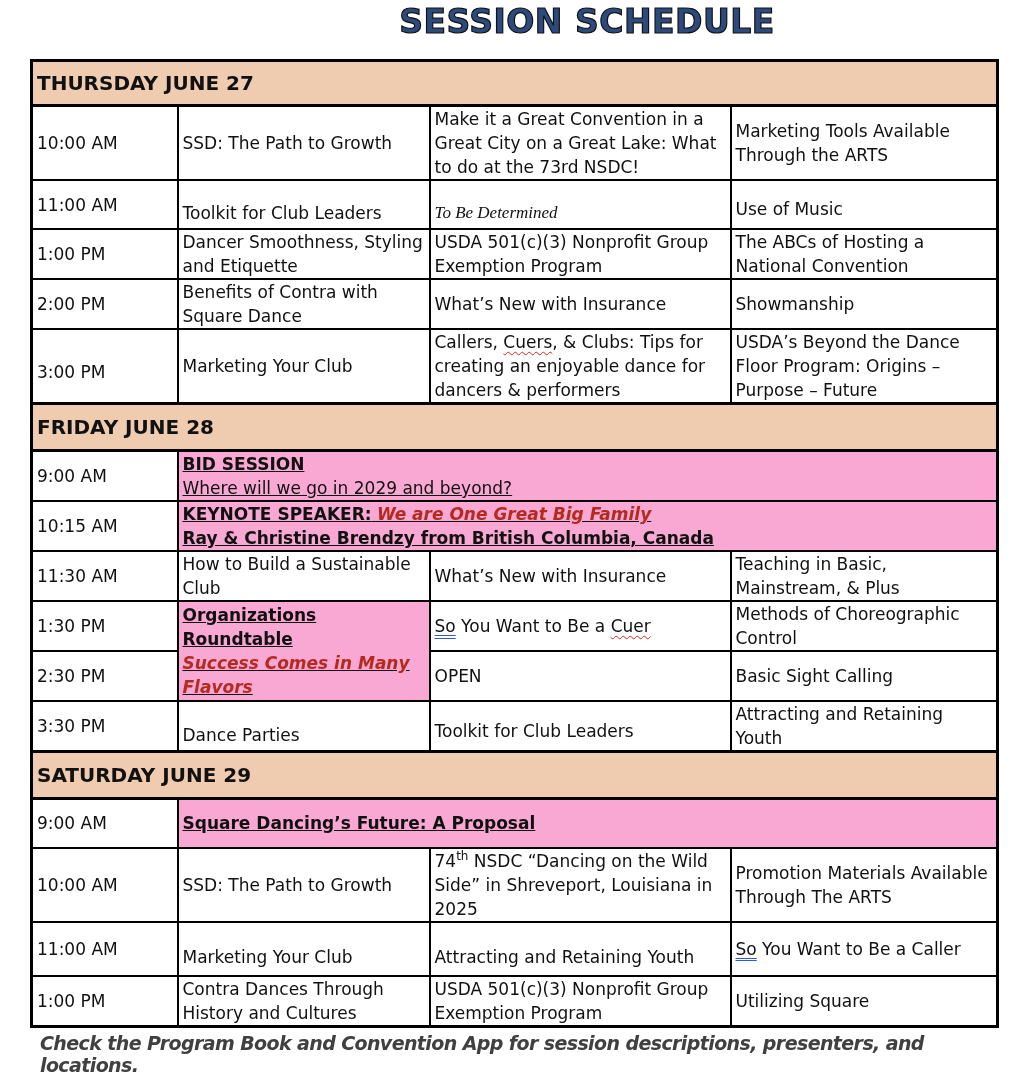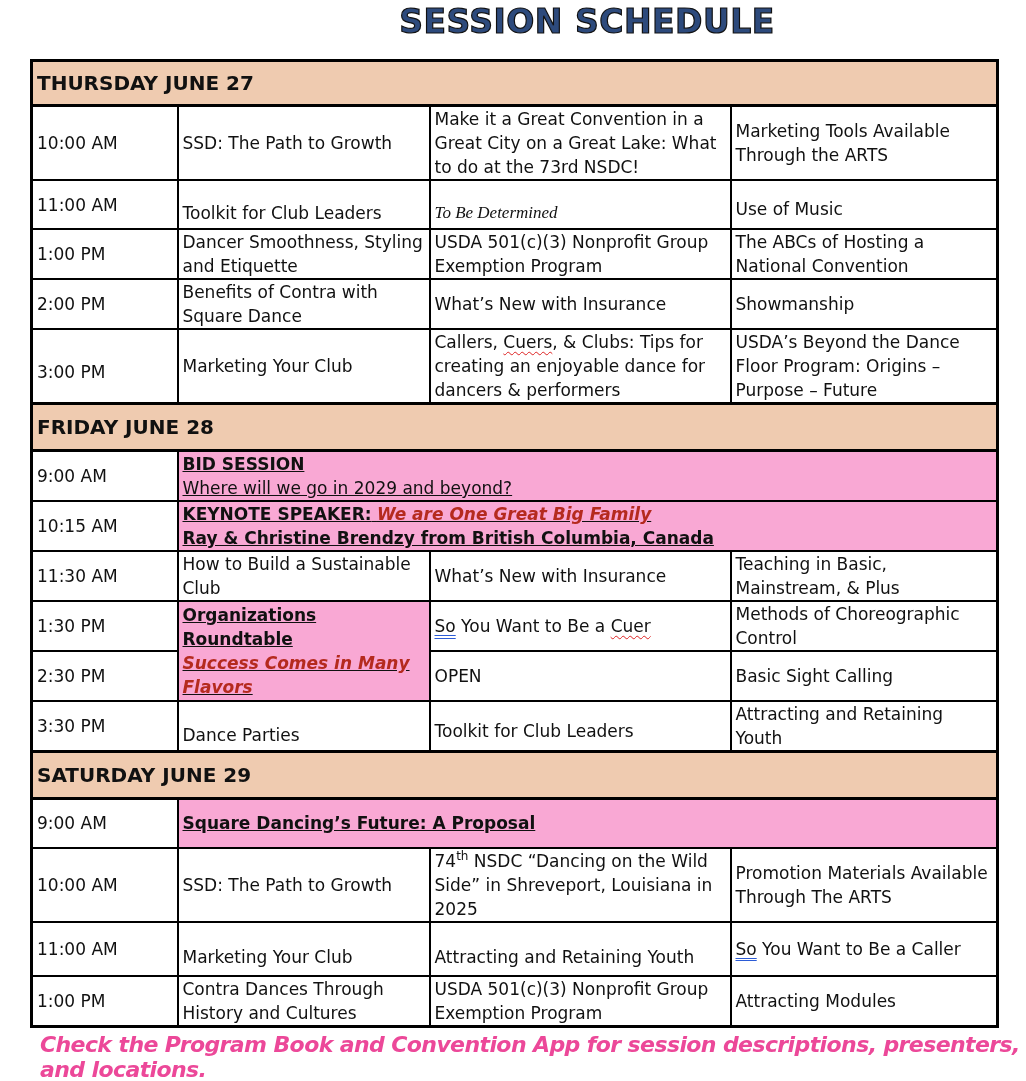--- a/index.html
+++ b/index.html
@@ -18,21 +18,21 @@
   td.time.mid { vertical-align:middle; padding-top:0; }
   tr.day td { background:#efcbb0; font-weight:bold; font-size:20px; border-top:3px solid #000; border-bottom:3px solid #000; }
   td.gray { background:#f9a8d4;text-decoration:underline; }
   .bold { font-weight:bold; }
   .red-it { color:#b52a1e; font-style:italic; font-weight:bold; }
   .it { font-style:italic;font-family:Liberation Serif, serif; }
   .squig { text-decoration:underline wavy #d22; text-decoration-thickness:1px; text-underline-offset:3px; }
   .blue-u { text-decoration:underline double #2b5bd6; text-underline-offset:3px; }
   .footer { position:absolute; left:40px; top:1032px; width:980px;
             font-family:"DejaVu Sans", sans-serif; font-style:italic; font-weight:bold;
-            font-size:22px; letter-spacing:-0.6px; color:#ec4899; }
+            font-size:19px; letter-spacing:-0.6px; color:#404040; }
   sup { font-size:12px; line-height:0; }
 </style>
 </head>
 <body>
 
 <div class="title" style="left:0;width:1174px;">SESSION SCHEDULE</div>
 
 <table class="sched">
   <colgroup>
     <col style="width:146px">
@@ -136,18 +136,18 @@
     <tr style="height:54px">
       <td class="time">11:00 AM</td>
       <td style="padding-top:16px">Marketing Your Club</td>
       <td style="padding-top:16px">Attracting and Retaining Youth</td>
       <td style=""><span class="blue-u">So</span> You Want to Be a Caller</td>
     </tr>
     <tr style="height:48px">
       <td class="time">1:00 PM</td>
       <td>Contra Dances Through History and Cultures</td>
       <td>USDA 501(c)(3) Nonprofit Group Exemption Program</td>
-      <td>Attracting Modules</td>
+      <td>Utilizing Square</td>
     </tr>
   </tbody>
 </table>
 
 <div class="footer">Check the Program Book and Convention App for session descriptions, presenters, and locations.</div>
 
 </body></html>

